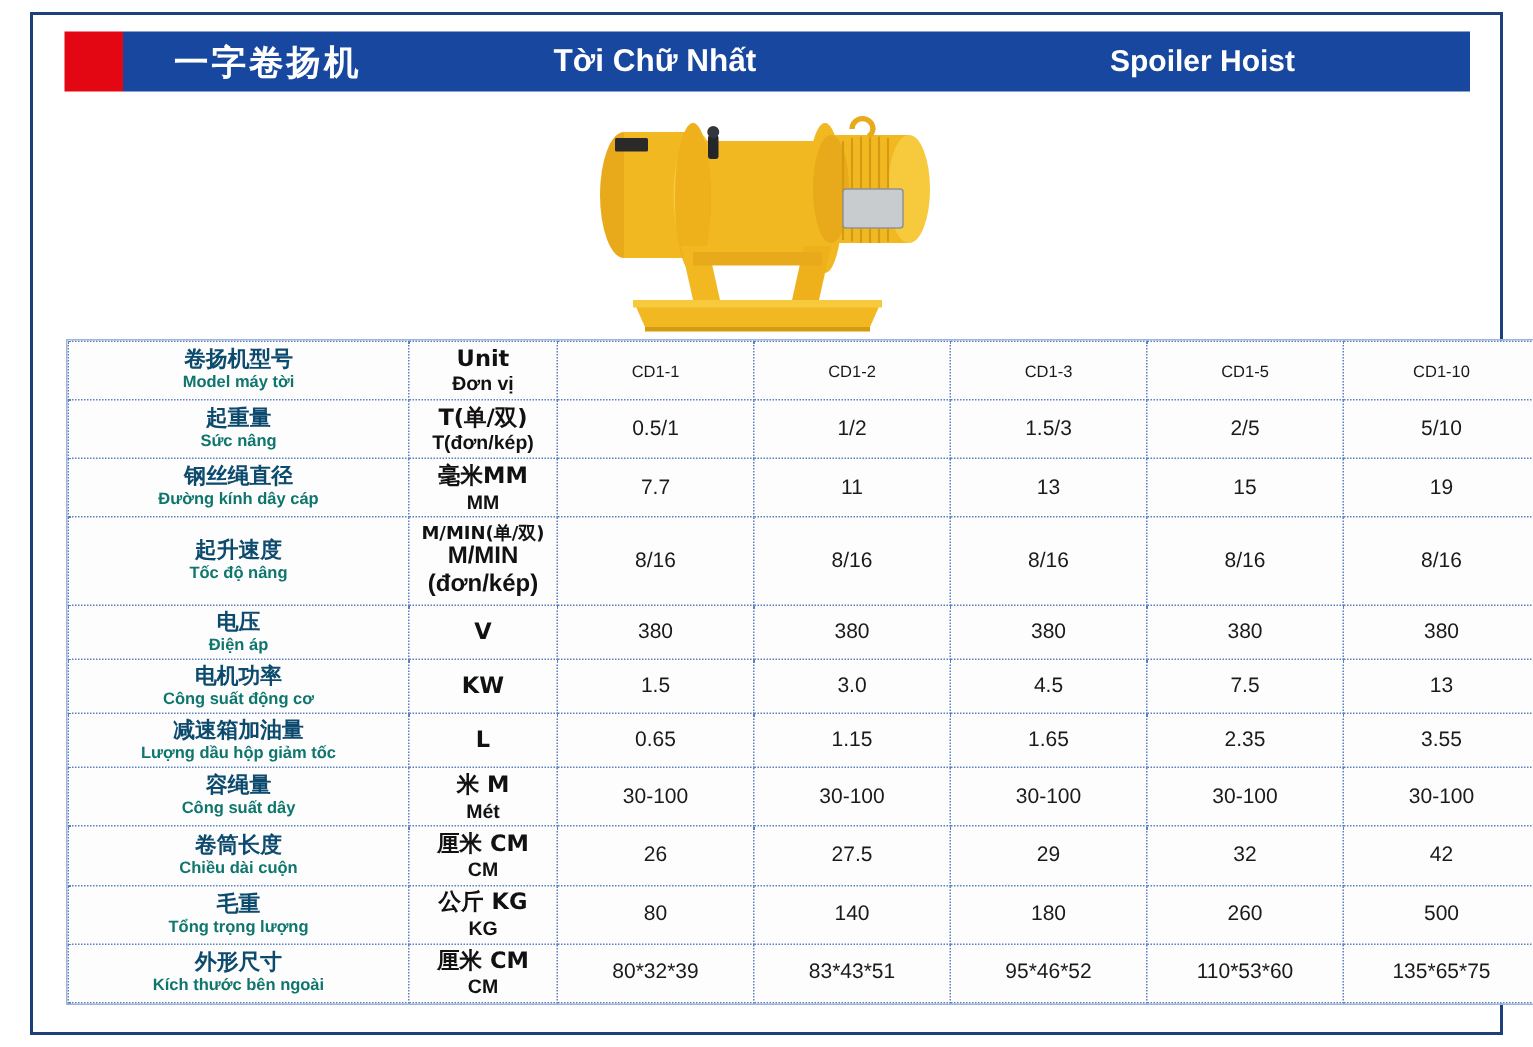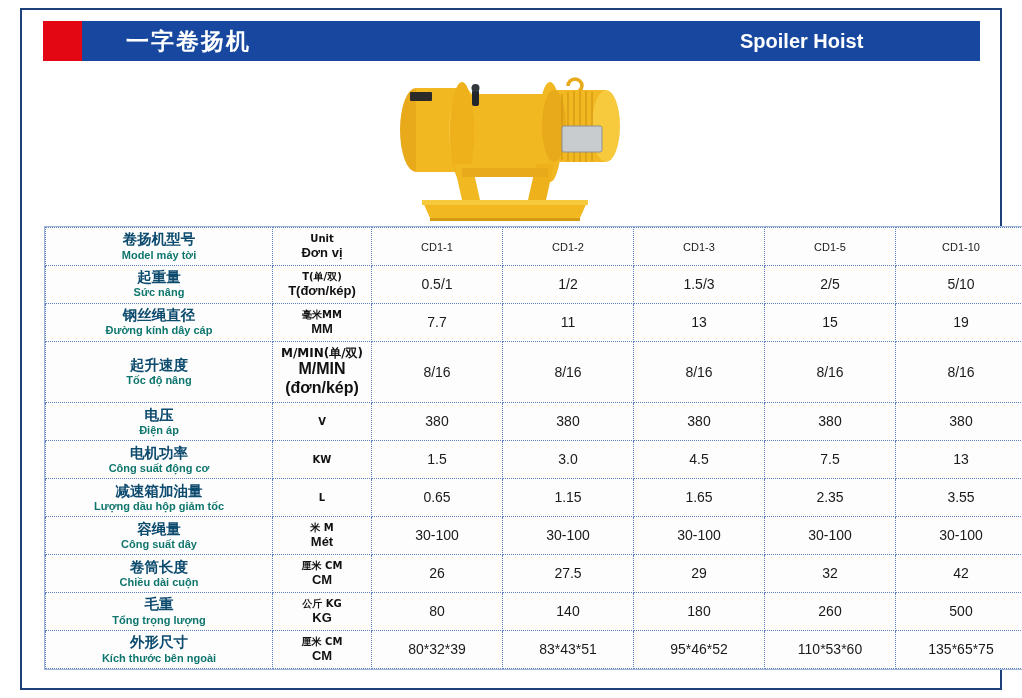--- a/index.html
+++ b/index.html
@@ -56,21 +56,21 @@
     align-items: center;
     position: relative;
   }
   .hdr-title {
     color: #ffffff;
     font-weight: bold;
     white-space: nowrap;
     position: absolute;
   }
   #title-zh {
-    left: 44px;
+    left: 34px;
     font-size: 23px;
     letter-spacing: 2px;
     font-family: "DejaVu Sans", sans-serif;
   }
   #title-vi {
     left: 287px;
     font-size: 21px;
   }
   #title-en {
     left: 658px;
@@ -127,21 +127,21 @@
     color: #0c4a6e;
   }
   .lbl-vi {
     display: block;
     font-size: 11px;
     font-weight: bold;
     color: #0f766e;
   }
   .unit-1 {
     display: block;
-    font-size: 10px;
+    font-size: 15px;
     font-weight: bold;
     font-family: "DejaVu Sans", sans-serif;
     color: #111111;
   }
   .unit-2 {
     display: block;
     font-size: 13px;
     font-weight: bold;
     color: #111111;
   }
@@ -158,20 +158,21 @@
 <body>
 
 <div id="page">
 
   <div id="page-frame"></div>
 
   <div id="header">
     <div id="header-accent"></div>
     <div id="header-bar">
       <span class="hdr-title" id="title-zh">一字卷扬机</span>
+      <span class="hdr-title" id="title-vi">Tời Chữ Nhất</span>
       <span class="hdr-title" id="title-en">Spoiler Hoist</span>
     </div>
   </div>
 
   <div id="product-figure">
     <svg width="250" height="155" viewBox="0 0 250 155" xmlns="http://www.w3.org/2000/svg">
 
       <ellipse cx="40" cy="62" rx="16" ry="42" fill="#e8a91a"></ellipse>
       <rect x="40" y="20" width="48" height="84" fill="#f2b822"></rect>
       <ellipse cx="88" cy="62" rx="15" ry="42" fill="#f7c93c"></ellipse>

